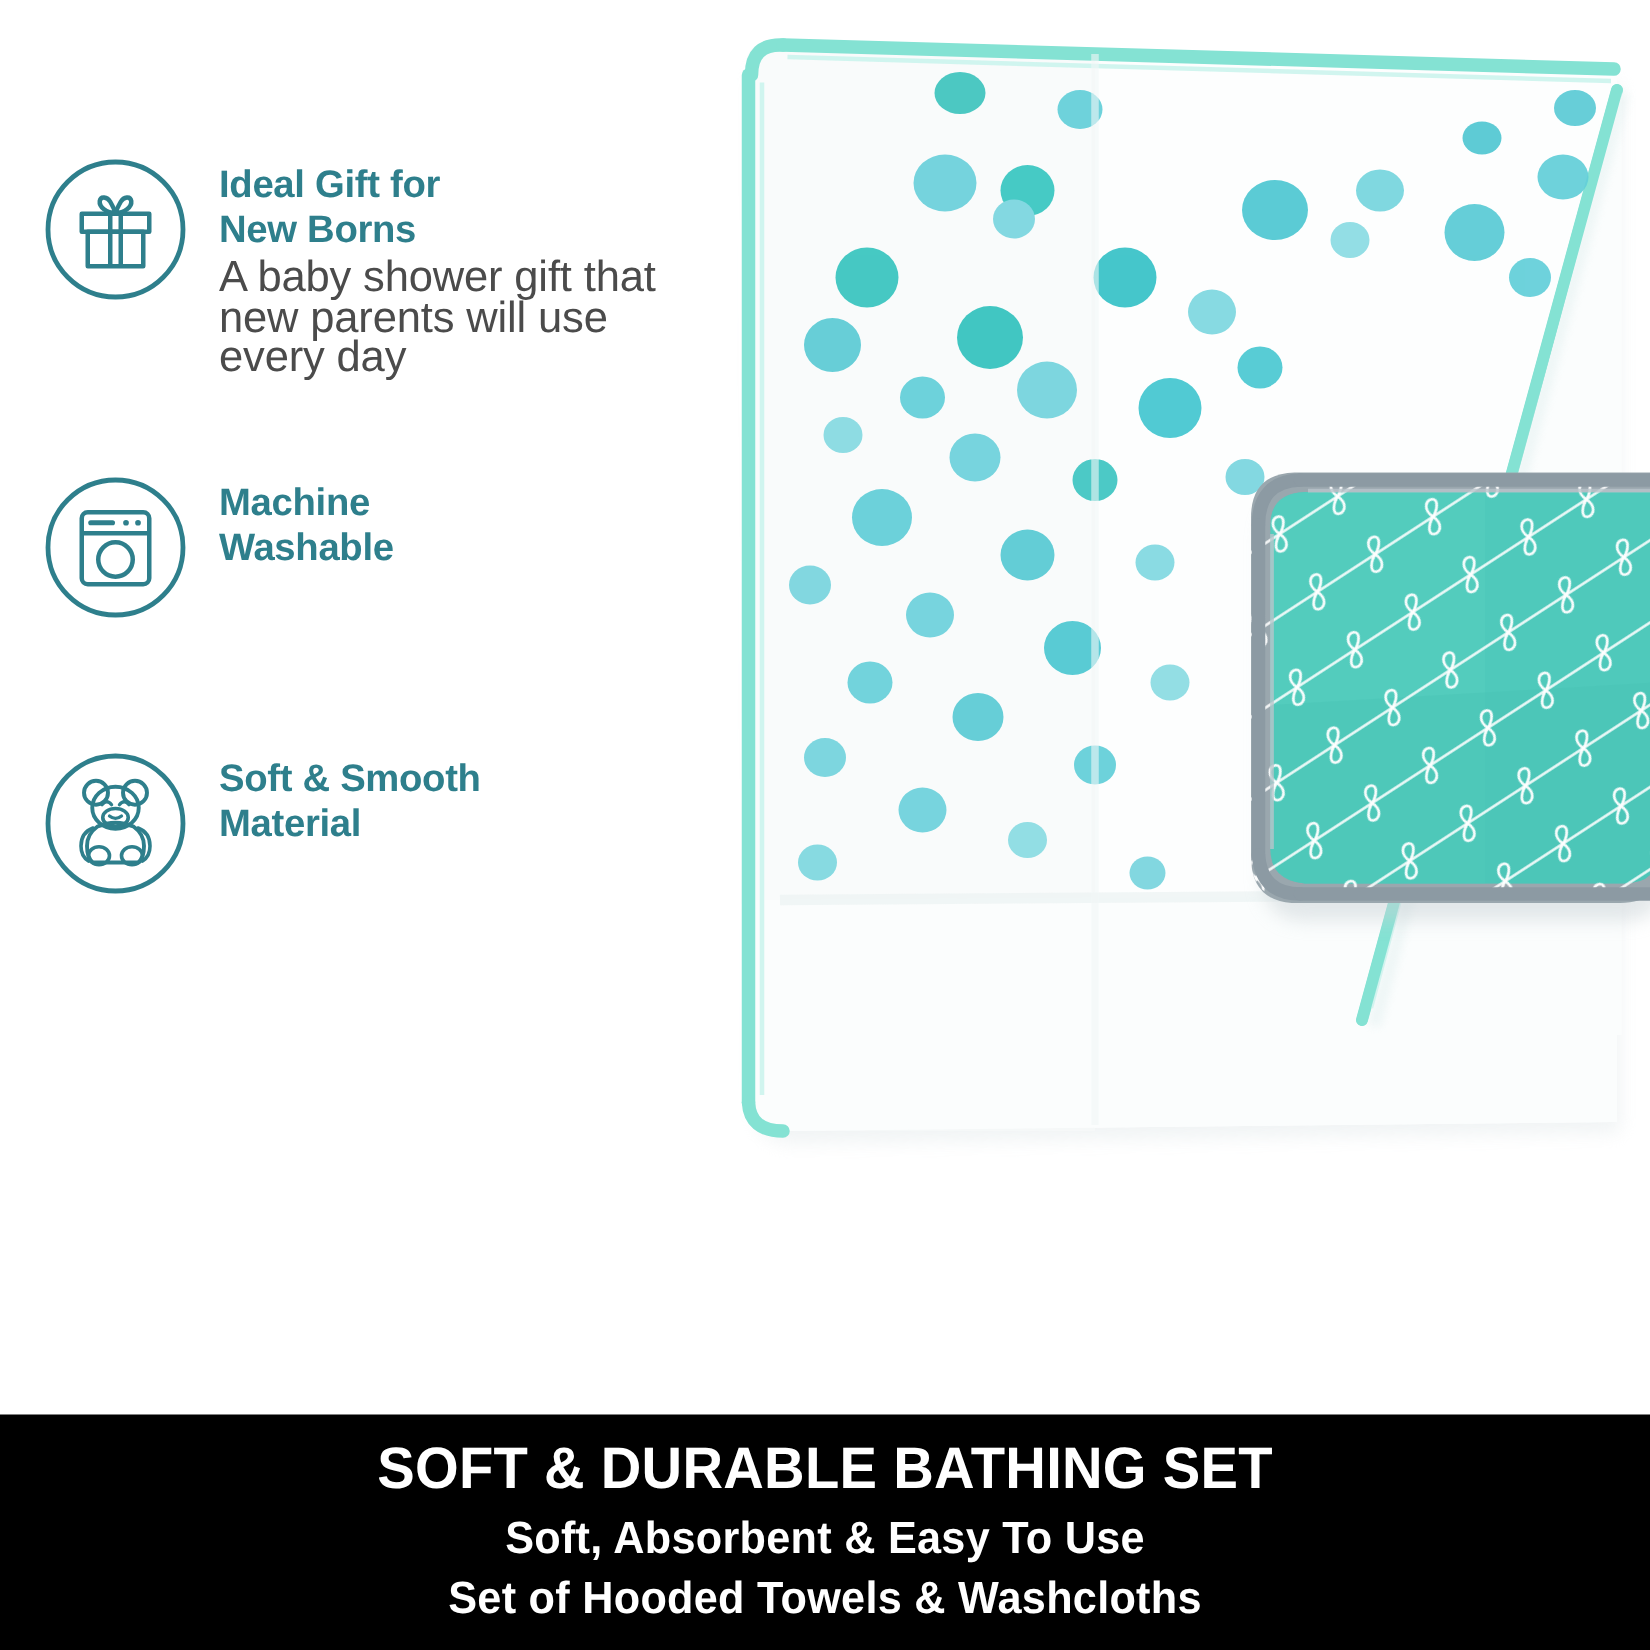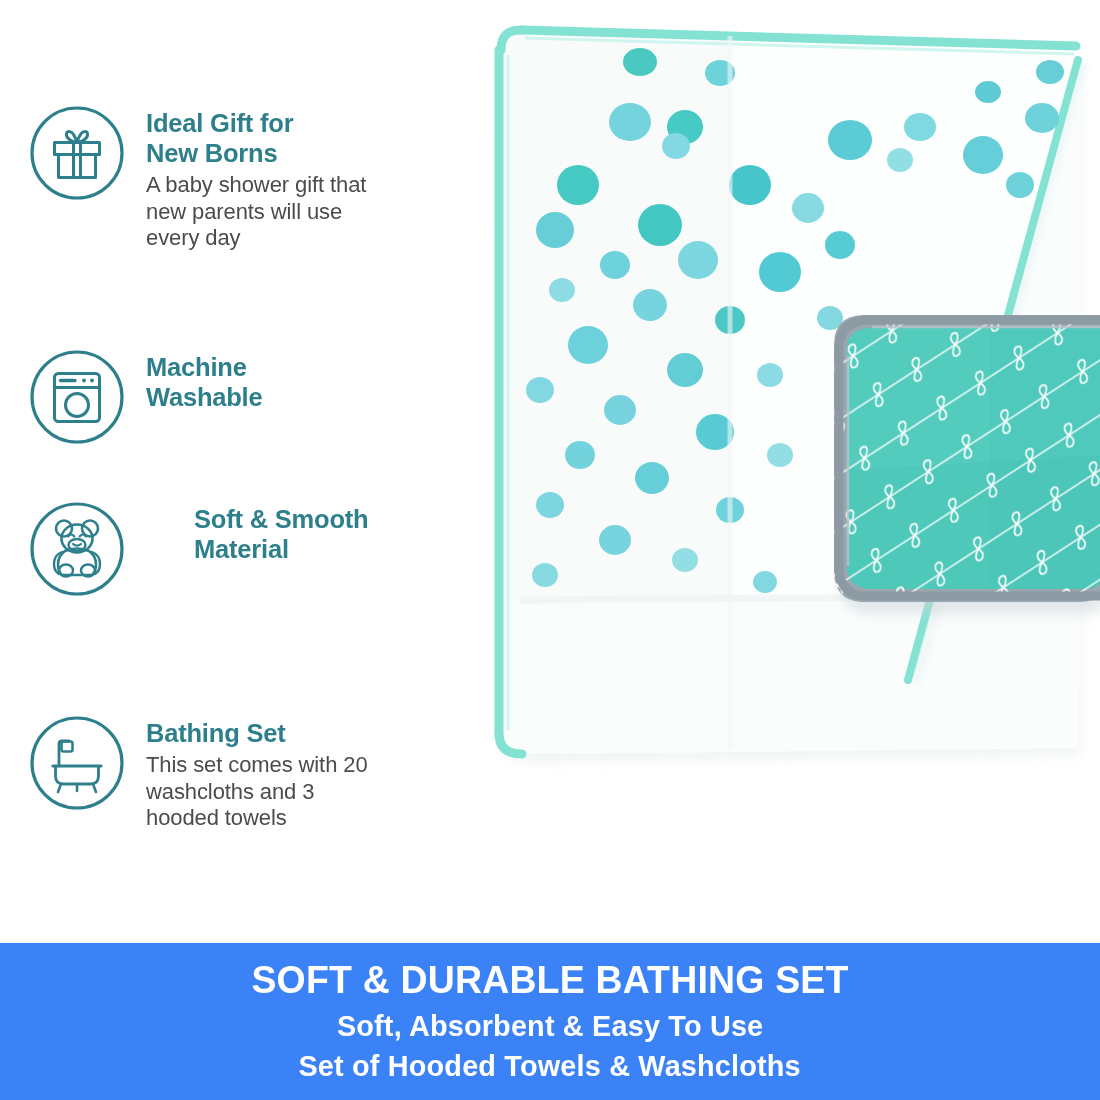--- a/index.html
+++ b/index.html
@@ -29,44 +29,44 @@
     color:#2E7F8C;
     font-size:25.5px;
     font-weight:bold;
     line-height:30px;
     letter-spacing:-0.2px;
     white-space:pre-line;
     margin:0 0 4px 0;
   }
   .feature-desc{
     color:#4b4b4b;
-    font-size:22px;
+    font-size:29px;
     line-height:26.5px;
     letter-spacing:-0.1px;
     white-space:pre-line;
     margin:0;
   }
 
   #feature-0{top:104px;}
-  #feature-1{top:316px;margin-top:32px;}
-  #feature-2{top:500px;gap:48px;}
+  #feature-1{top:316px;}
+  #feature-2{top:500px;}
   #feature-3{top:714px;}
 
   
   .photo{
     position:absolute;left:430px;top:0;width:670px;height:943px;
     overflow:hidden;background:#ffffff;
   }
   .photo svg{display:block;}
 
   
   .banner{
     position:absolute;left:0;top:943px;width:1100px;height:157px;
-    background:#3b82f6;
-    display:flex;flex-direction:column;align-items:center;justify-content:center;
+    background:#000000;
+    display:flex;flex-direction:column;justify-content:center;
     z-index:9;
   }
   .banner-line{
     color:#ffffff;text-align:center;
     font-family:"Liberation Sans", sans-serif;
     font-weight:bold;
     letter-spacing:0.2px;
     white-space:nowrap;
   }
   .banner-title{
@@ -284,44 +284,20 @@
           <ellipse cx="38" cy="70.5" rx="7" ry="6" fill="none" stroke="#2E7F8C" stroke-width="2.4"></ellipse>
           <ellipse cx="60" cy="70.5" rx="7" ry="6" fill="none" stroke="#2E7F8C" stroke-width="2.4"></ellipse>
         </svg>
       </div>
       <div class="feature-text">
         <p class="feature-title">Soft &amp; Smooth
 Material</p>
       </div>
     </div>
 
-    <div class="feature" id="feature-3">
-      <div class="feature-icon">
-        <svg viewBox="0 0 98 98" xmlns="http://www.w3.org/2000/svg">
-          <circle cx="49" cy="49" r="45" fill="none" stroke="#2E7F8C" stroke-width="3.2"></circle>
-
-          <path d="M31,52 L31,30 q0,-3 3,-3 L41,27" fill="none" stroke="#2E7F8C" stroke-width="2.8" stroke-linecap="round" stroke-linejoin="round"></path>
-          <rect x="33.5" y="27.5" width="11" height="10" rx="2" ry="2" fill="none" stroke="#2E7F8C" stroke-width="2.6" stroke-linejoin="round"></rect>
-
-          <line x1="25" y1="52" x2="73" y2="52" stroke="#2E7F8C" stroke-width="3.2" stroke-linecap="round"></line>
-
-          <path d="M27.5,52 L27.5,62 q0,8 8,8 L62.5,70 q8,0 8,-8 L70.5,52" fill="none" stroke="#2E7F8C" stroke-width="2.8" stroke-linejoin="round"></path>
-
-          <line x1="33" y1="70" x2="30" y2="78" stroke="#2E7F8C" stroke-width="2.6" stroke-linecap="round"></line>
-          <line x1="49" y1="70" x2="49" y2="77" stroke="#2E7F8C" stroke-width="2.6" stroke-linecap="round"></line>
-          <line x1="65" y1="70" x2="68" y2="78" stroke="#2E7F8C" stroke-width="2.6" stroke-linecap="round"></line>
-        </svg>
-      </div>
-      <div class="feature-text">
-        <p class="feature-title">Bathing Set</p>
-        <p class="feature-desc">This set comes with 20
-washcloths and 3
-hooded towels</p>
-      </div>
-    </div>
 
   </div>
 
   <div class="banner">
     <div class="banner-line banner-title">SOFT &amp; DURABLE BATHING SET</div>
     <div class="banner-line banner-sub1">Soft, Absorbent &amp; Easy To Use</div>
     <div class="banner-line banner-sub2">Set of Hooded Towels &amp; Washcloths</div>
   </div>
 
 </div>

